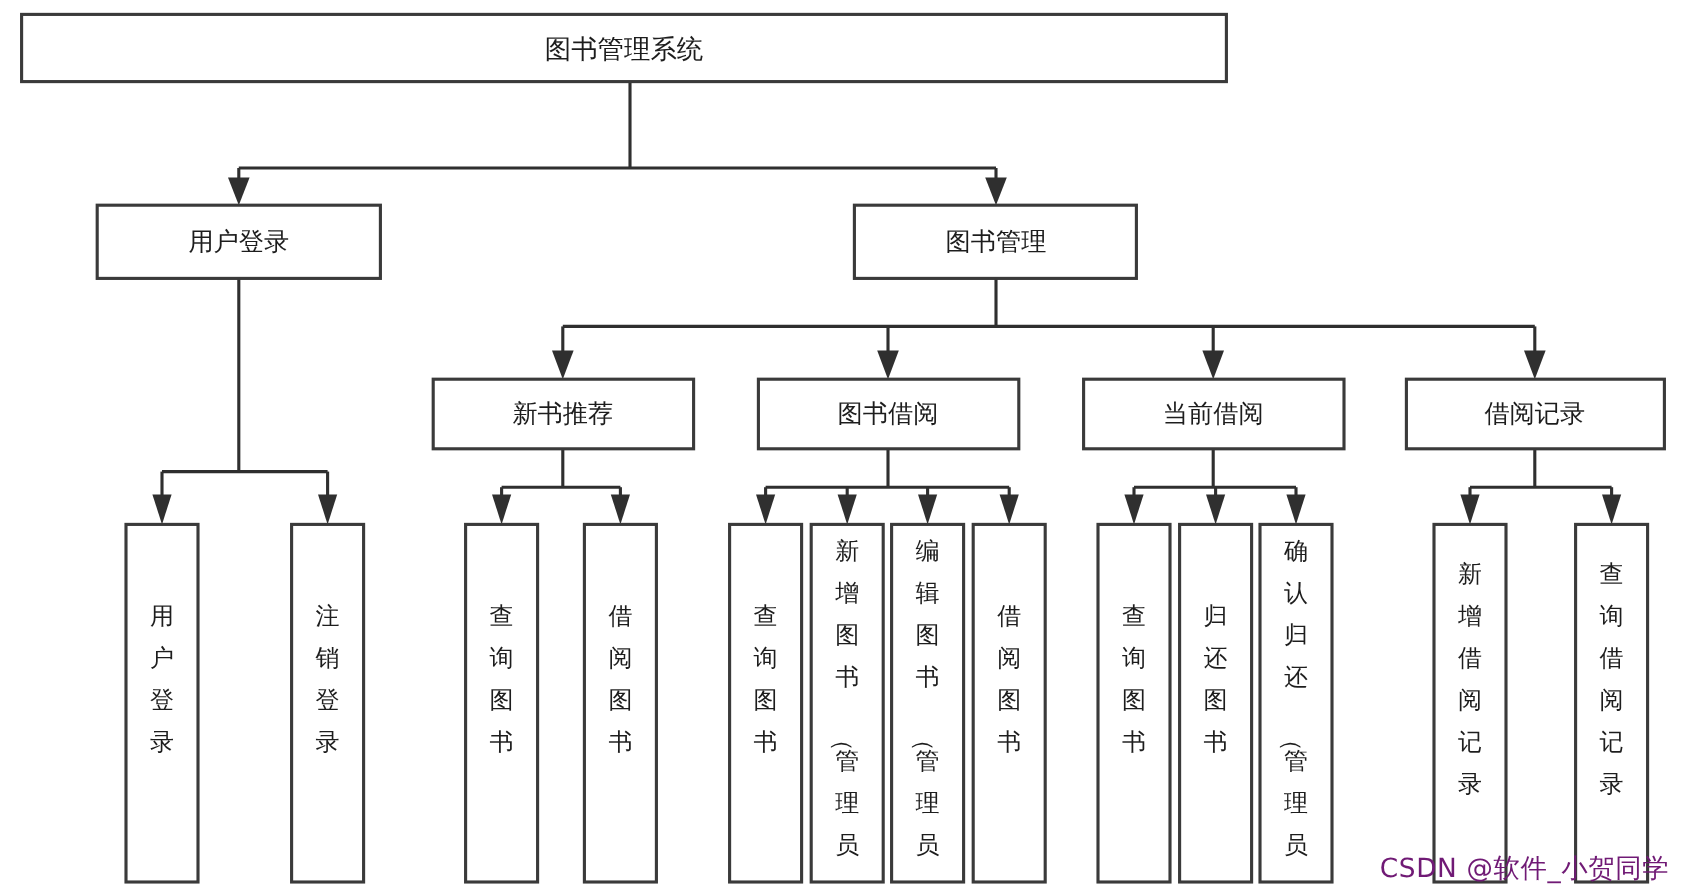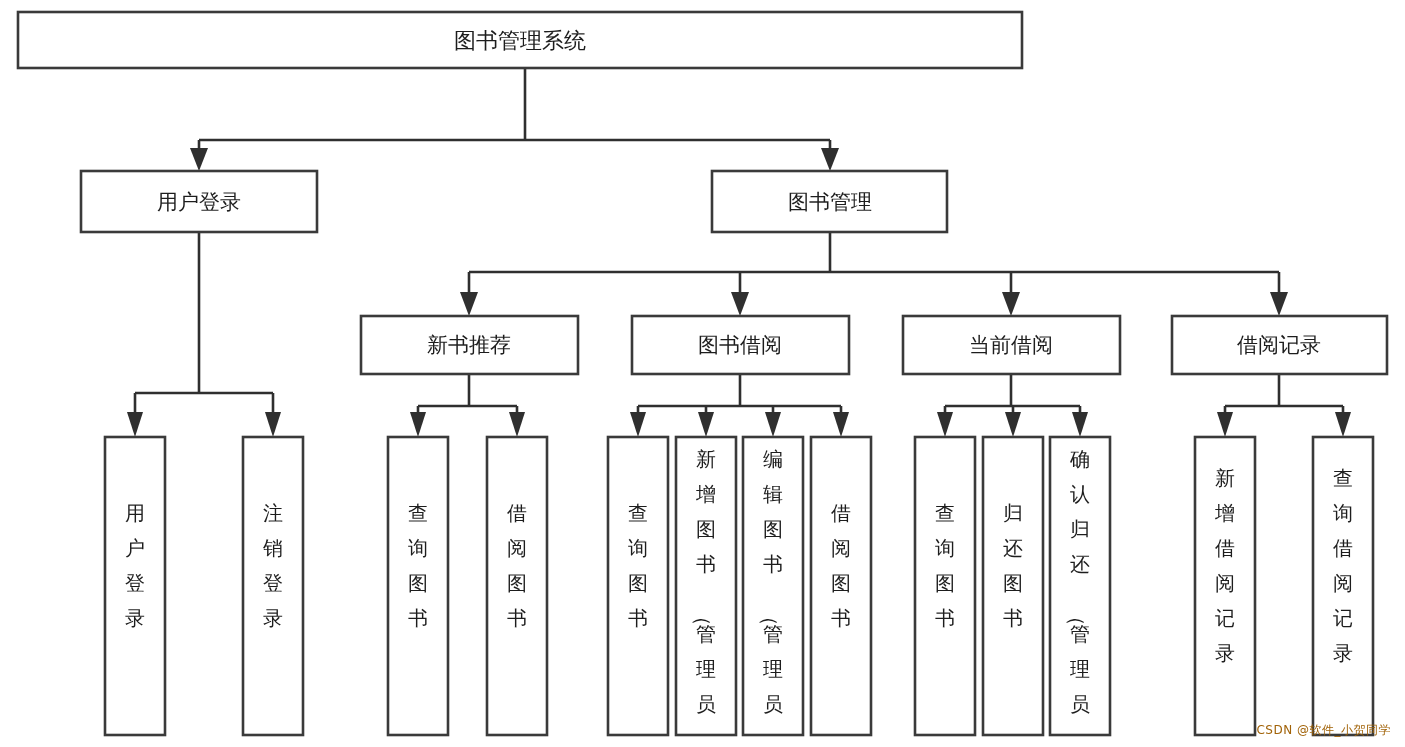--- a/index.html
+++ b/index.html
@@ -50,22 +50,22 @@
     fill: none;
   }
   .arrow-head {
     fill: #2f2f2f;
     stroke: none;
   }
   .watermark {
     position: absolute;
     right: 14px;
     bottom: 8px;
-    color: #a16207;
-    font-size: 12px;
+    color: #701a75;
+    font-size: 22px;
     font-family: "DejaVu Sans", "Liberation Sans", sans-serif;
     white-space: nowrap;
     letter-spacing: 0.5px;
   }
 </style>
 </head>
 <body>
 
 <div id="diagram-root">
 

